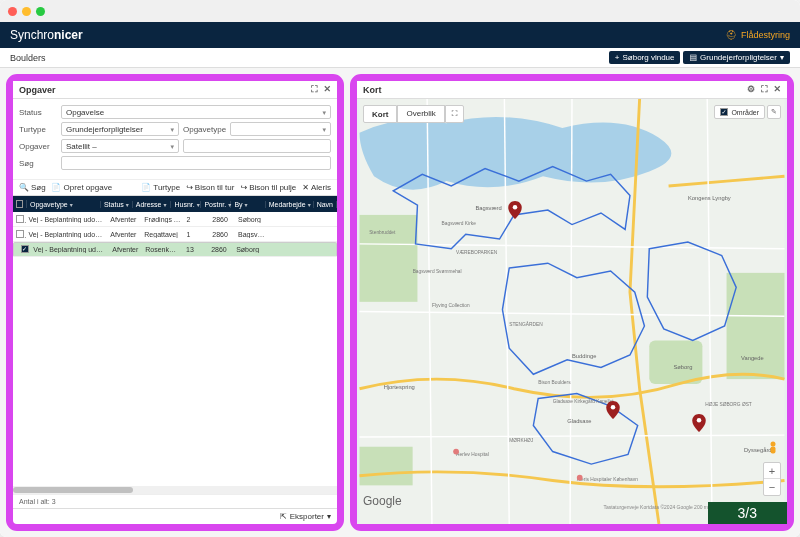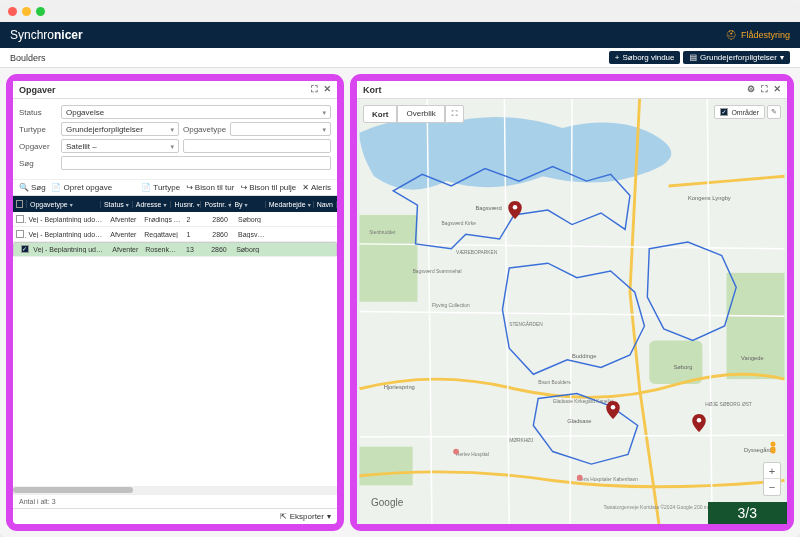--- a/index.html
+++ b/index.html
@@ -51,21 +51,21 @@
 .mapbtn:first-child{border-radius:2px 0 0 2px}
 .mapbtn:last-child{border-radius:0 2px 2px 0;padding:3px 6px}
 .maptop2{position:absolute;top:6px;right:22px;display:flex;gap:3px;z-index:10}
 .layer{background:#fff;border:1px solid #ccc;padding:2px 5px;font-size:7px;display:flex;align-items:center;gap:3px;border-radius:2px}
 .editicon{position:absolute;top:6px;right:6px;width:14px;height:14px;background:#fff;border:1px solid #ccc;border-radius:2px;display:flex;align-items:center;justify-content:center;font-size:7px;color:#666;cursor:pointer}
 .zoom{position:absolute;right:6px;bottom:28px;display:flex;flex-direction:column;background:#fff;border:1px solid #ccc;border-radius:2px;z-index:10}
 .zoom div{width:16px;height:16px;display:flex;align-items:center;justify-content:center;font-size:11px;cursor:pointer;color:#666}
 .zoom div:first-child{border-bottom:1px solid #ddd}
 .peg{position:absolute;right:6px;bottom:68px;width:16px;height:16px;display:flex;align-items:center;justify-content:center;z-index:10}
 .pager{position:absolute;bottom:0;right:0;background:#14532d;color:#fff;padding:3px 30px;font-size:14px;z-index:10}
-.glogo{position:absolute;bottom:16px;left:14px;font-size:10px;color:#666;font-weight:500;z-index:10}
+.glogo{position:absolute;bottom:16px;left:6px;font-size:12px;color:#666;font-weight:500;z-index:10}
 .attrib{position:absolute;bottom:14px;right:6px;font-size:5px;color:#888;z-index:10}
 .mapsvg{width:100%;height:100%}
 .marker{position:absolute;width:14px;height:18px;z-index:5}
 .marker svg{width:100%;height:100%}
 .road-y{stroke:#f5c74f;stroke-width:3;fill:none}
 .road-w{stroke:#fff;stroke-width:1.5;fill:none}
 .route{stroke:#3a6fd8;stroke-width:1.5;fill:none}
 .lake{fill:#a8d0e8}
 .green{fill:#c8e0b8}
 .lbl{font-size:5px;fill:#777;font-family:Arial}

